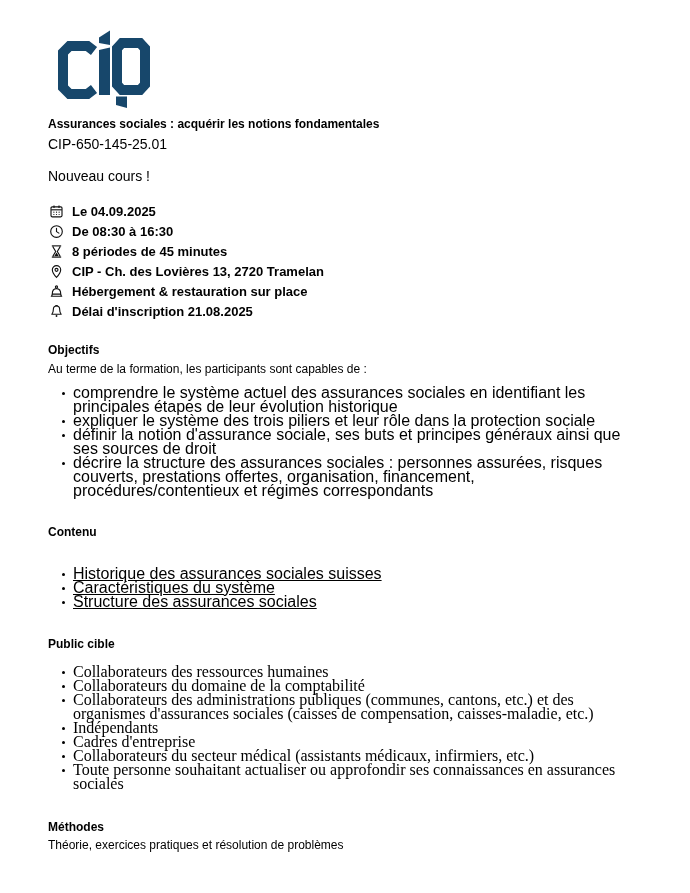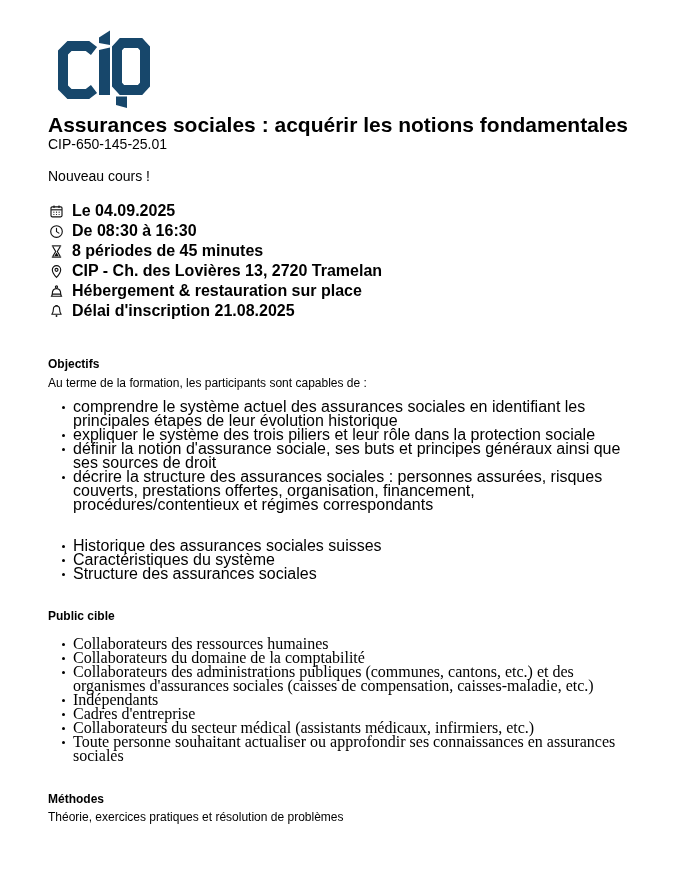--- a/index.html
+++ b/index.html
@@ -17,41 +17,41 @@
     height: 893px;
     padding: 28px 40px 0 48px;
   }
   .logo {
     margin: 2px 0 0 10px;
     width: 92px;
     height: 78px;
   }
   h1.title {
     margin: 6px 0 0 0;
-    font-size: 21px;
+    font-size: 12px;
     line-height: 21px;
     font-weight: bold;
   }
   .course-code {
     margin-top: 3px;
     font-size: 14px;
     line-height: 13px;
   }
   .announcement {
     margin-top: 17px;
     font-size: 14px;
     line-height: 17px;
   }
   .details { margin-top: 16px; }
   .detail-row {
     display: flex;
     align-items: center;
     height: 20px;
     gap: 8px;
-    font-size: 16px;
+    font-size: 13px;
     font-weight: bold;
   }
   .detail-row .ic {
     width: 16px;
     height: 16px;
     flex: 0 0 16px;
     display: flex;
     align-items: center;
     justify-content: center;
   }
@@ -81,24 +81,24 @@
   ul.bullets li::before {
     content: "";
     position: absolute;
     left: 1px;
     top: 5.5px;
     width: 3px;
     height: 3px;
     border-radius: 50%;
     background: #000;
   }
-  .s-objectifs { margin-top: 36px; }
+  .s-objectifs { margin-top: 22px; }
   .s-objectifs ul.bullets { margin-top: 9px; }
   .s-contenu { margin-top: 27px; }
-  .s-contenu ul.bullets { margin-top: 6px; }
+  .s-contenu ul.bullets { margin-top: 27px; text-decoration: underline; }
   .s-public { margin-top: 28px; }
   .s-public ul.bullets { margin-top: 13px; font-family: Liberation Serif, serif; }
   .s-methodes { margin-top: 29px; }
   .s-methodes p.intro { margin-top: 3px; }
   .icon-stroke { fill: none; stroke: #111; stroke-width: 1.8; }
 </style>
 </head>
 <body>
 
 <div class="page">
@@ -210,20 +210,21 @@
     <p class="intro">Au terme de la formation, les participants sont capables de :</p>
     <ul class="bullets">
       <li>comprendre le système actuel des assurances sociales en identifiant les principales étapes de leur évolution historique</li>
       <li>expliquer le système des trois piliers et leur rôle dans la protection sociale</li>
       <li>définir la notion d'assurance sociale, ses buts et principes généraux ainsi que ses sources de droit</li>
       <li>décrire la structure des assurances sociales : personnes assurées, risques couverts, prestations offertes, organisation, financement, procédures/contentieux et régimes correspondants</li>
     </ul>
   </section>
 
   <section class="section s-contenu">
+    <h2>Contenu</h2>
     <ul class="bullets">
       <li>Historique des assurances sociales suisses</li>
       <li>Caractéristiques du système</li>
       <li>Structure des assurances sociales</li>
     </ul>
   </section>
 
   <section class="section s-public">
     <h2>Public cible</h2>
     <ul class="bullets">

